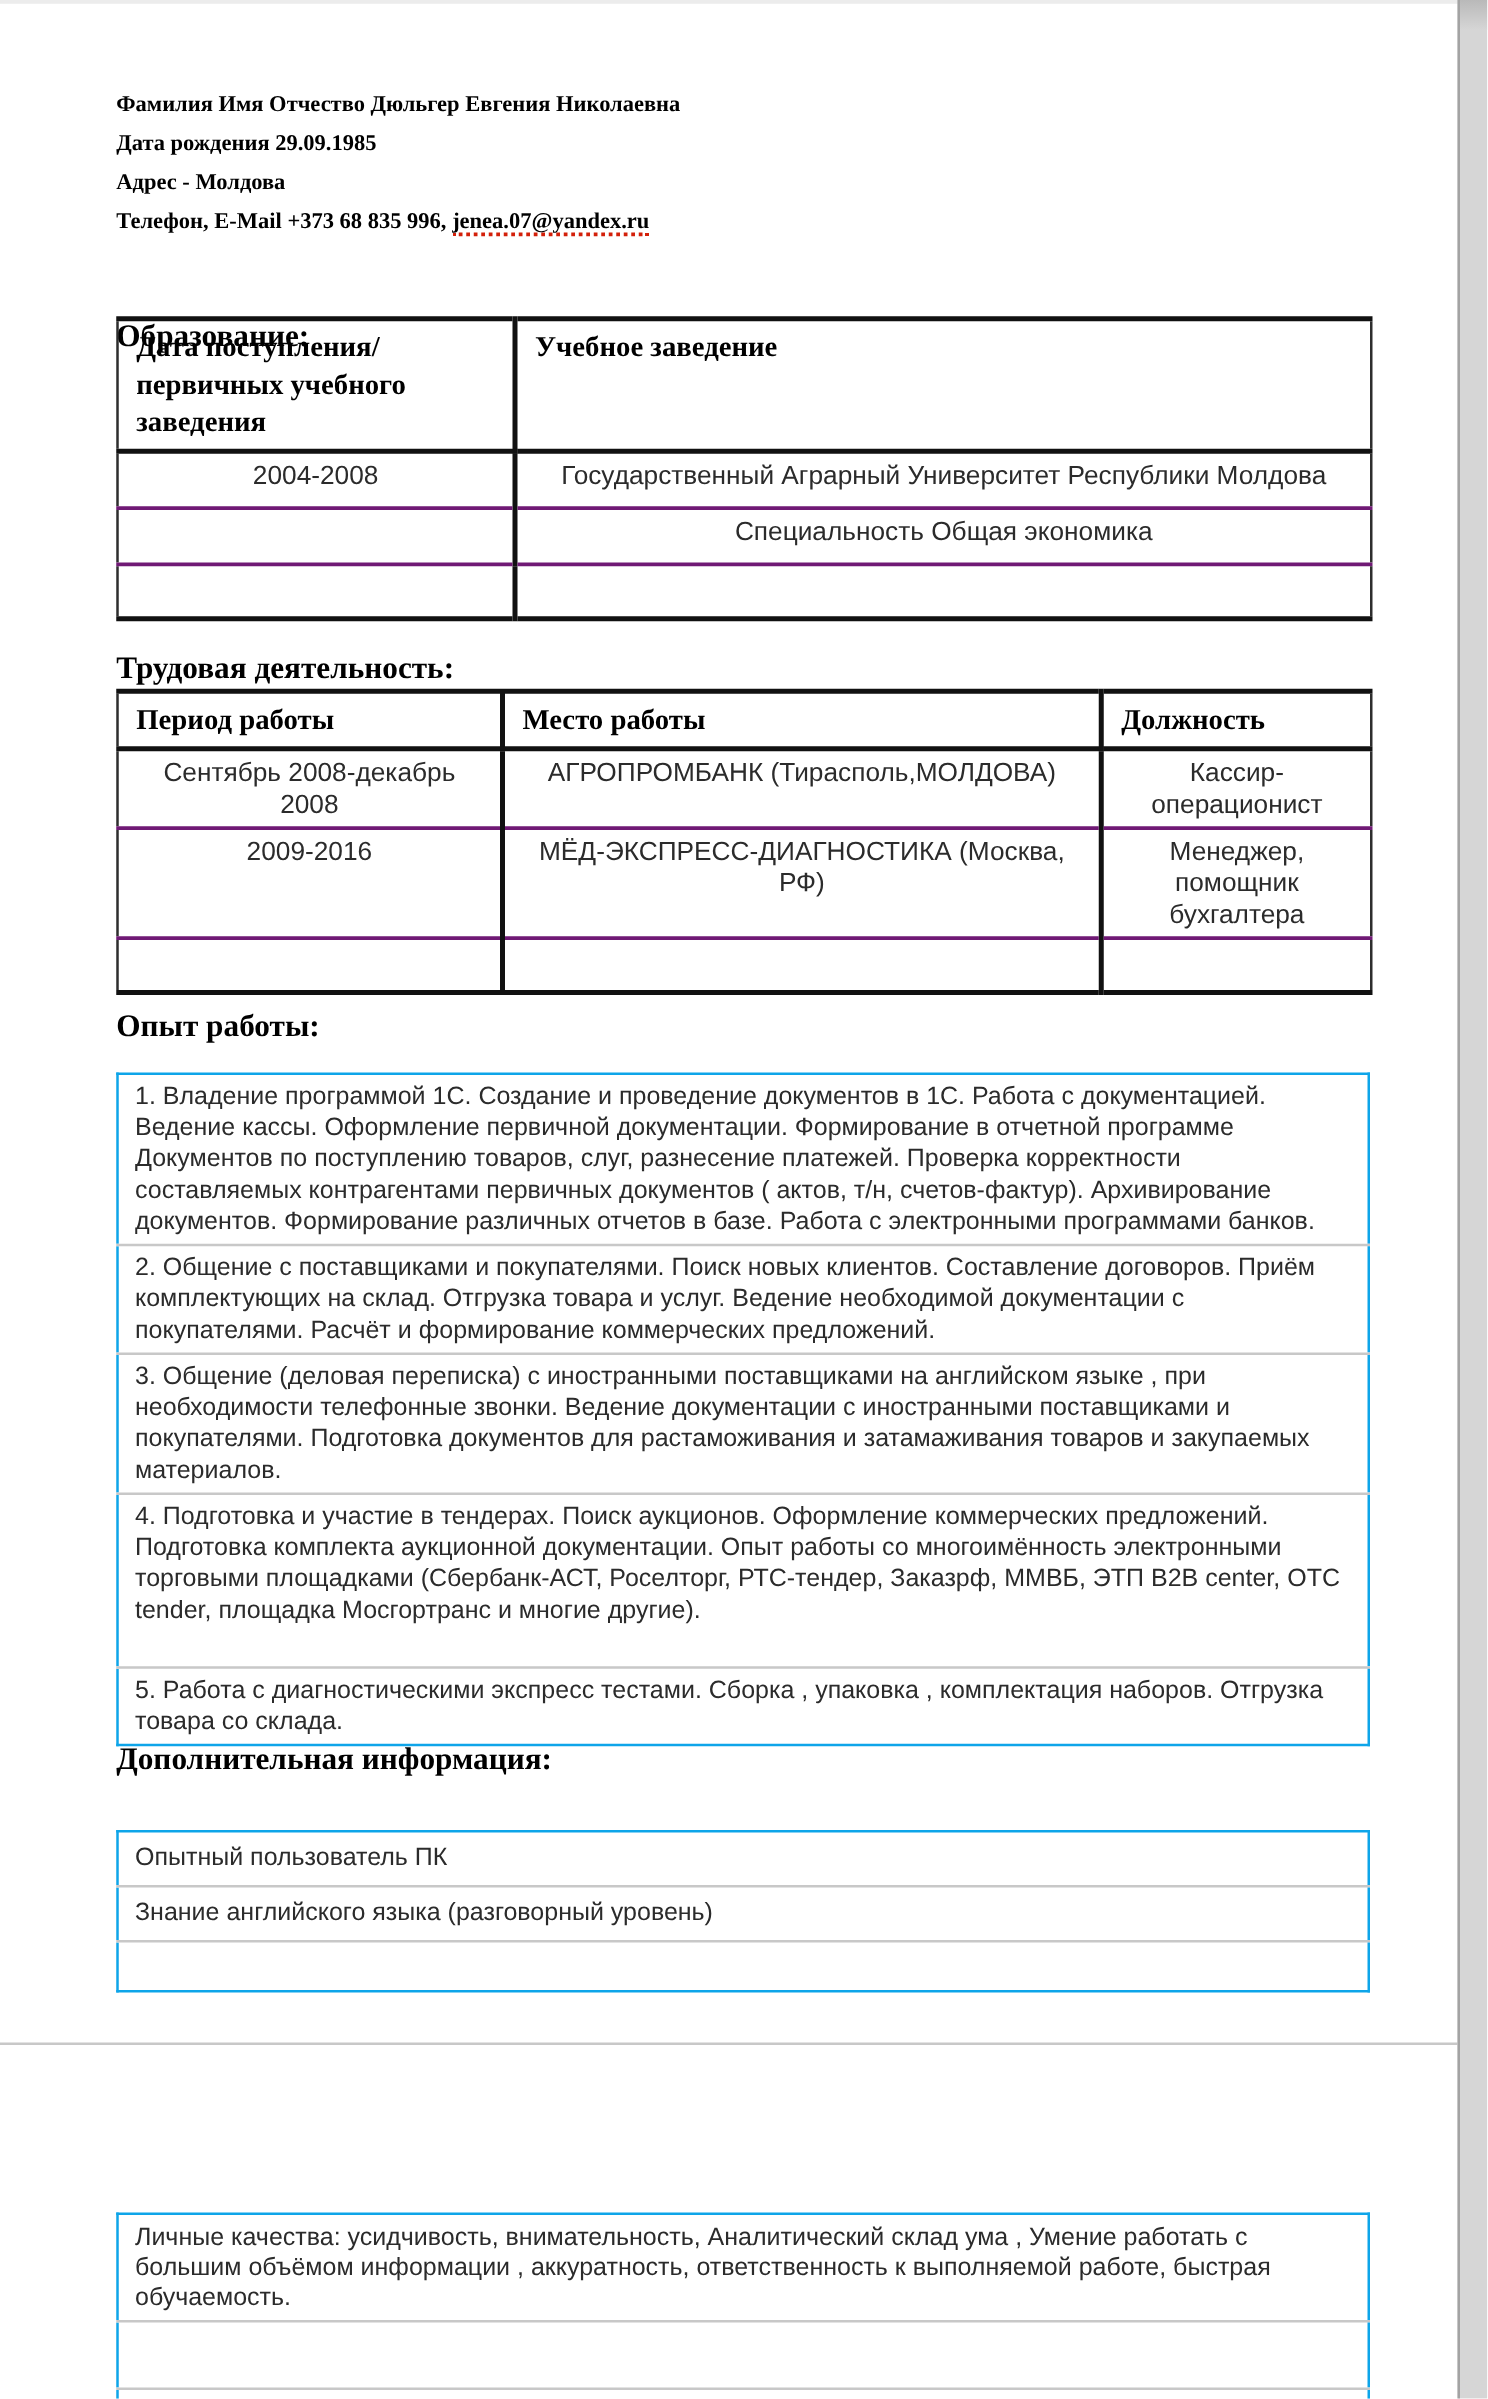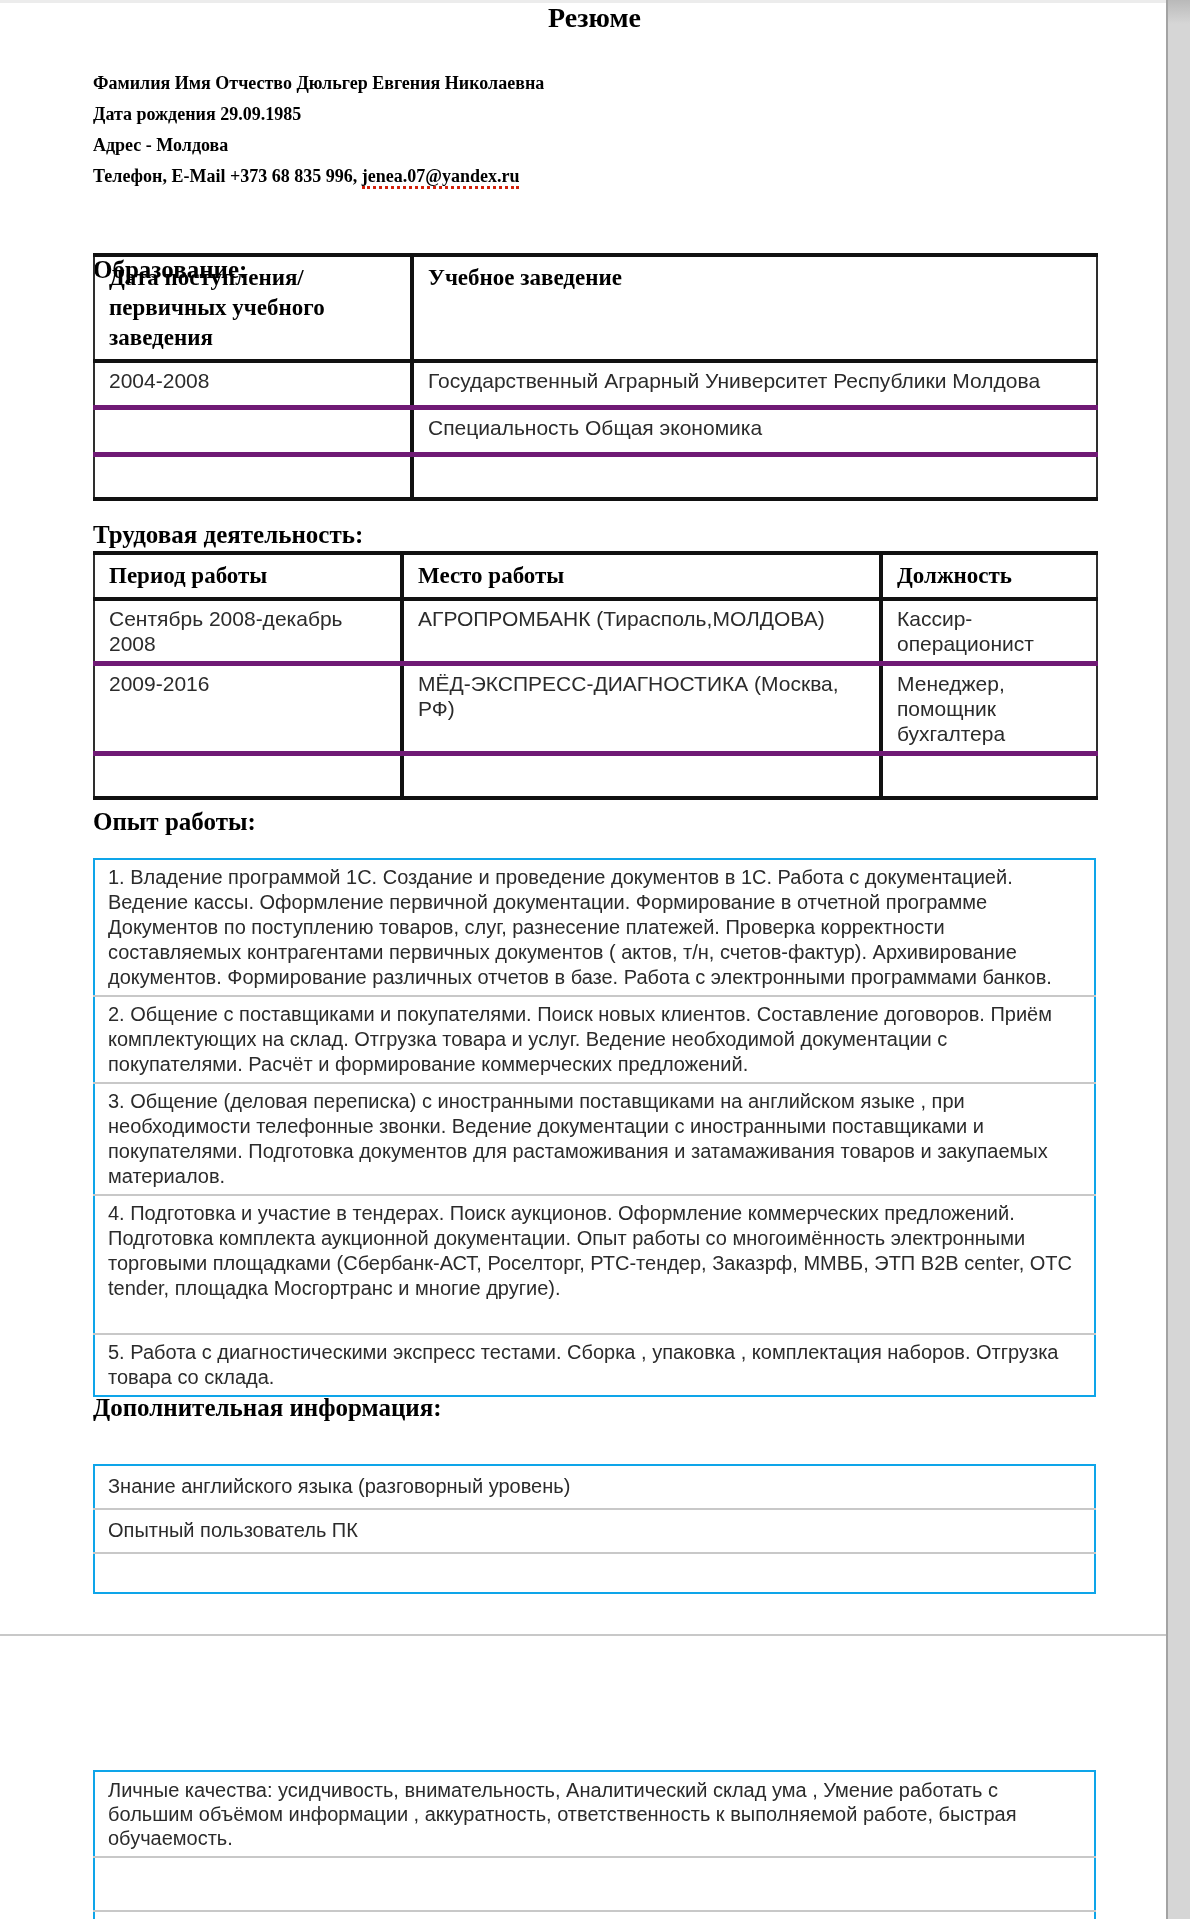--- a/index.html
+++ b/index.html
@@ -23,21 +23,21 @@
   table{border-collapse:collapse;table-layout:fixed;width:1003px;}
   td{vertical-align:top;word-wrap:break-word;}
 
   
   .hard{border-top:4px solid #111;border-bottom:4px solid #111;
         border-left:2px solid #2e2e2e;border-right:2px solid #2e2e2e;}
   .hard td{padding:5px 14px;font-size:21px;line-height:25px;color:#2b2b2b;}
   .hard td.hdr{font-family:"Liberation Serif",serif;font-weight:bold;font-size:23px;
                line-height:30px;color:#000;border-bottom:4px solid #111;padding:6px 14px;}
   .hard td.vsep{border-right:4px solid #111;}
-  .hard tr.thin td{border-bottom:5px solid #701a75;}
+  .hard tr.thin td{border-bottom:3px solid #701a75;text-align:center;}
   .t-edu{top:253px;} .t-edu td.hdr{height:86px;}
   .t-edu td.body{height:32px;}
   .t-edu td.last{height:30px;}
   .t-work{top:551px;}
   .t-work td.hdr{height:28px;}
   .t-work td.r3{height:30px;}
 
   
   .soft{border:2px solid #0ea5e9;}
   .soft td{border-bottom:2px solid #c8c8c8;padding:5px 13px;font-size:20px;
@@ -54,21 +54,20 @@
   .t-qual td.wish{height:60px;padding-top:9px;}
 
   .pagebreak{position:absolute;top:1634px;left:0;width:1166px;height:2px;background:#c8c8c8;}
 </style>
 </head>
 <body>
 
 <div class="page">
   <div class="topstrip"></div>
 
-  <h1 class="content-block title">Резюме</h1>
 
   <div class="content-block personal">
     <div>Фамилия Имя Отчество Дюльгер Евгения Николаевна</div>
     <div>Дата рождения 29.09.1985</div>
     <div>Адрес - Молдова</div>
     <div><span>Телефон, E-Mail +373 68 835 996, </span><span class="email">jenea.07@yandex.ru</span></div>
   </div>
 
   <h2 class="content-block heading h-edu">Образование:</h2>
 
@@ -149,24 +148,24 @@
       <td>5. Работа с диагностическими экспресс тестами.  Сборка , упаковка , комплектация наборов. Отгрузка товара со склада.</td>
     </tr>
   </tbody>
     </table>
 
   <h2 class="content-block heading h-add">Дополнительная информация:</h2>
 
   <table class="content-block soft t-add">
     <tbody>
         <tr>
-      <td>Знание английского языка (разговорный уровень)</td>
+      <td>Опытный пользователь ПК</td>
     </tr>
     <tr>
-      <td>Опытный пользователь ПК</td>
+      <td>Знание английского языка (разговорный уровень)</td>
     </tr>
     <tr>
       <td class="empty"></td>
     </tr>
   </tbody>
     </table>
 
   <div class="pagebreak"></div>
 
   <table class="content-block soft t-qual">

